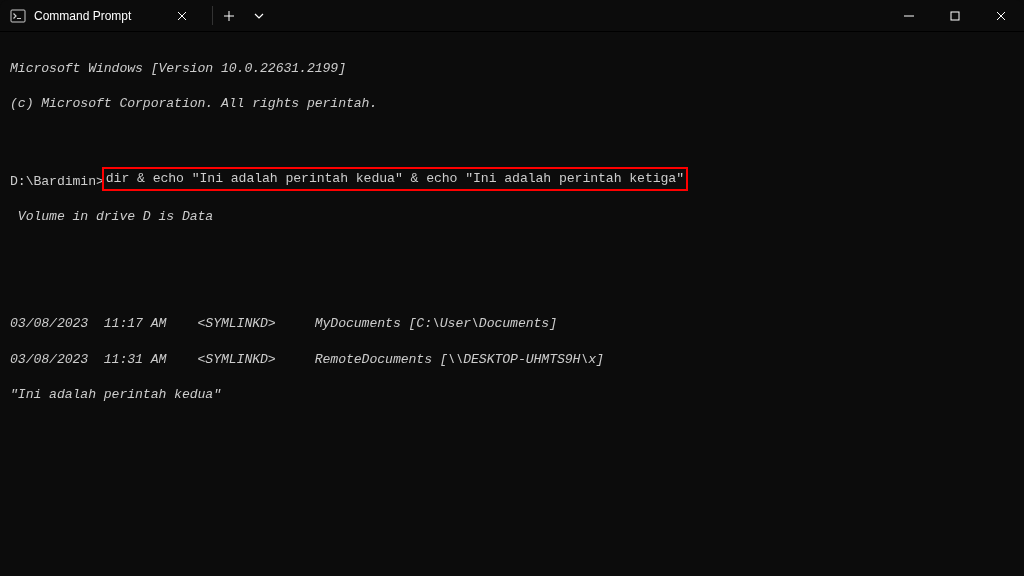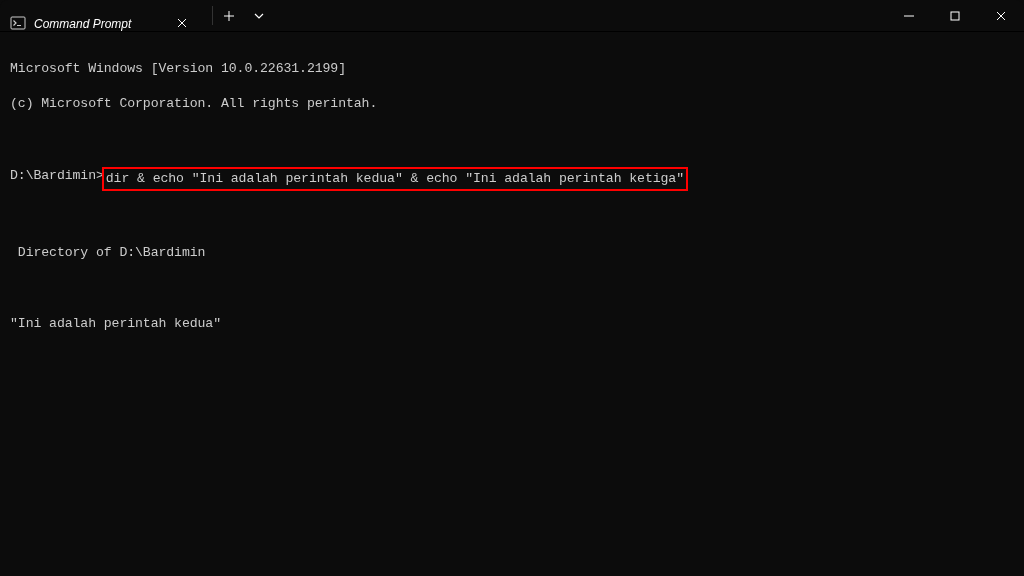--- a/index.html
+++ b/index.html
@@ -15,27 +15,26 @@
     }
     .titlebar {
       height: 32px;
       background: #0c0c0c;
       display: flex;
       align-items: stretch;
       border-bottom: 1px solid #000;
     }
     .tab {
       display: flex;
-      align-items: flex-end;
+      align-items: center;
       gap: 8px;
       padding: 0 10px;
       background: #0c0c0c;
       min-width: 200px;
       position: relative;
-      font-style: italic;
     }
     .tab-icon {
       width: 16px;
       height: 16px;
       display: flex;
       align-items: center;
       justify-content: center;
       font-size: 11px;
     }
     .tab-title {
@@ -92,22 +91,22 @@
       line-height: 1.35;
       white-space: pre;
       letter-spacing: -0.1px;
     }
     .highlight-box {
       border: 2px solid #ff0000;
       display: inline;
       padding: 1px 2px;
       margin-left: -2px;
     }
-    .line { display: block; }
-    .prompt-line { display: flex; align-items: flex-start; }
+    .line { display: block; font-style: italic; }
+    .prompt-line { display: flex; align-items: flex-end; }
     @keyframes blink {
       50% { opacity: 0; }
     }
     .sep {
       border-right: 1px solid #333;
       height: 60%;
       align-self: center;
       margin-left: 12px;
     }
   </style>
@@ -159,20 +158,22 @@
         </svg>
     </div>
   </div>
 </div>
 
 <div class="terminal-body">
 <span class="line">Microsoft Windows [Version 10.0.22631.2199]</span>
 <span class="line">(c) Microsoft Corporation. All rights perintah.</span>
 <span class="line"> </span>
 <span class="prompt-line"><span>D:\Bardimin&gt;</span><span class="highlight-box">dir &amp; echo "Ini adalah perintah kedua" &amp; echo "Ini adalah perintah ketiga"</span></span>
+<span class="line"> Volume in drive D is Data</span>
 <span class="line"> </span>
-<span class="line"> Directory of D:\Bardimin</span>
 <span class="line"> </span>
+<span class="line">03/08/2023  11:17 AM    &lt;SYMLINKD&gt;     MyDocuments [C:\User\Documents]</span>
+<span class="line">03/08/2023  11:31 AM    &lt;SYMLINKD&gt;     RemoteDocuments [\\DESKTOP-UHMTS9H\x]</span>
 <span class="line">"Ini adalah perintah kedua"</span>
 
 
 
 </div>
 
 </body></html>

